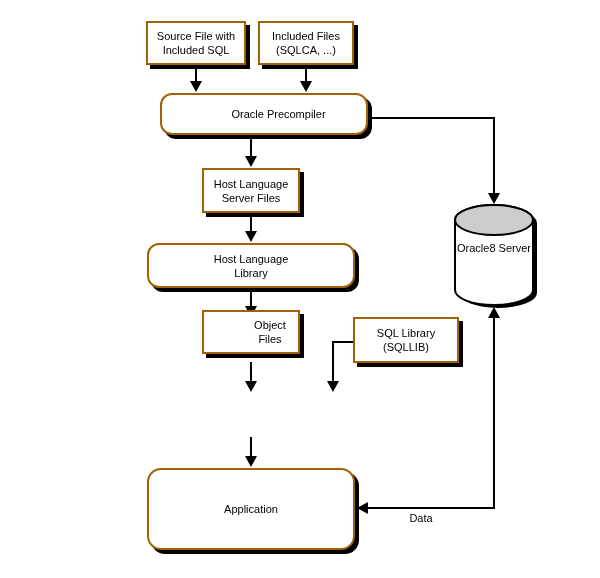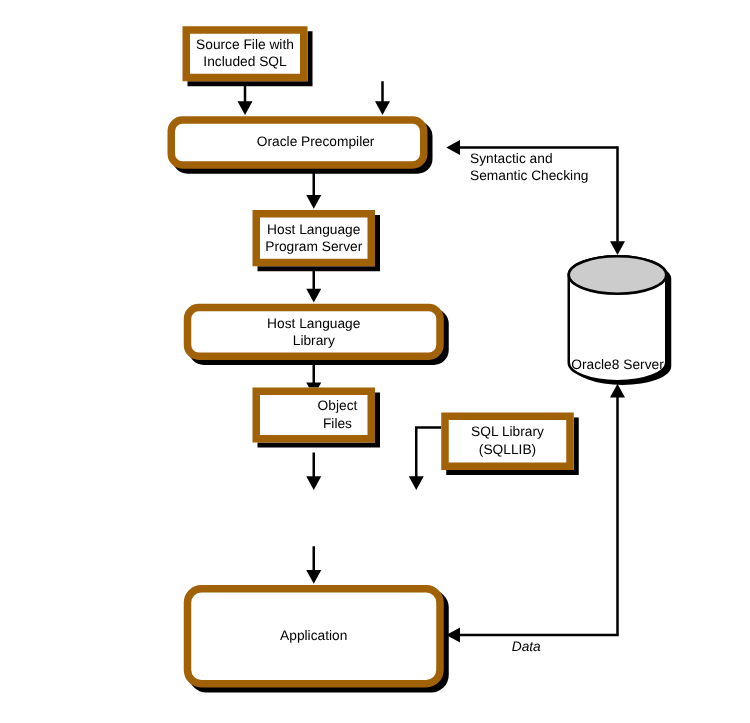--- a/index.html
+++ b/index.html
@@ -8,21 +8,21 @@
     width:600px;height:578px;
     background:#ffffff;
     font-family:"Liberation Sans", sans-serif;
     font-size:11px;
     color:#000;
     overflow:hidden;
   }
   .node{
     position:absolute;
     background:#ffffff;
-    border:6px solid #a16207;
+    border:2px solid #a16207;
     box-shadow:4px 4px 0 #000;
     display:flex;
     flex-direction:column;
     align-items:center;
     justify-content:center;
     text-align:center;
     line-height:14px;
     box-sizing:border-box;
     z-index:2;
   }
@@ -35,21 +35,20 @@
   .label span{display:block;}
   .node span{display:block;}
   #connector-layer, #cylinder-layer{
     position:absolute;left:0;top:0;z-index:1;
   }
   .cyl-label{
     position:absolute;
     text-align:center;
     line-height:14px;
     z-index:4;
-    margin-top:44px;
   }
 </style>
 </head>
 <body>
 
 <div id="canvas">
 
   <svg id="connector-layer" width="600" height="578" viewBox="0 0 600 578">
     <g stroke="#000" stroke-width="2" fill="none">
       <line x1="196" y1="65" x2="196" y2="83"></line>
@@ -85,56 +84,56 @@
       <path d="M5,21 a39,15 0 0 1 78,0 v70 a39,15 0 0 1 -78,0 z" fill="#ffffff" stroke="#000" stroke-width="2"></path>
       <ellipse cx="44" cy="21" rx="39" ry="15" fill="#cccccc" stroke="#000" stroke-width="2"></ellipse>
     </g>
   </svg>
 
   <div class="node" style="left:146px;top:21px;width:100px;height:44px;">
     <span>Source File with</span>
     <span>Included SQL</span>
   </div>
 
+  <div class="node" style="left:258px;top:21px;width:96px;height:44px;">
+    <span>Included Files</span>
+    <span>(SQLCA, ...)</span>
+  </div>
 
-  <div class="node round" style="left:134px;top:93px;width:208px;height:42px;padding-left:29px;">
+  <div class="node round" style="left:160px;top:93px;width:208px;height:42px;padding-left:29px;">
     <span>Oracle Precompiler</span>
   </div>
 
   <div class="node" style="left:202px;top:168px;width:98px;height:45px;">
     <span>Host Language</span>
-    <span>Program Server</span>
+    <span>Server Files</span>
   </div>
 
   <div class="node round" style="left:147px;top:243px;width:208px;height:45px;">
     <span>Host Language</span>
     <span>Library</span>
   </div>
 
   <div class="node" style="left:202px;top:310px;width:98px;height:44px;padding-left:38px;">
     <span>Object Files</span>
   </div>
 
-  <div class="node" style="left:353px;top:330px;width:106px;height:46px;">
+  <div class="node" style="left:353px;top:317px;width:106px;height:46px;">
     <span>SQL Library</span>
     <span>(SQLLIB)</span>
   </div>
 
 
   <div class="node round" style="left:147px;top:468px;width:208px;height:82px;border-radius:14px;">
     <span>Application</span>
   </div>
 
   <div class="cyl-label" style="left:455px;top:241px;width:78px;">
     <span>Oracle8</span>
     <span>Server</span>
   </div>
 
-  <div class="label" style="left:376px;top:120px;">
-    <span>Syntactic and</span>
-    <span>Semantic Checking</span>
-  </div>
 
-  <div class="label" style="left:403px;top:511px;width:36px;text-align:center;font-style:italic;">
+  <div class="label" style="left:403px;top:511px;width:36px;text-align:center;">
     <span>Data</span>
   </div>
 
 </div>
 
 </body></html>

